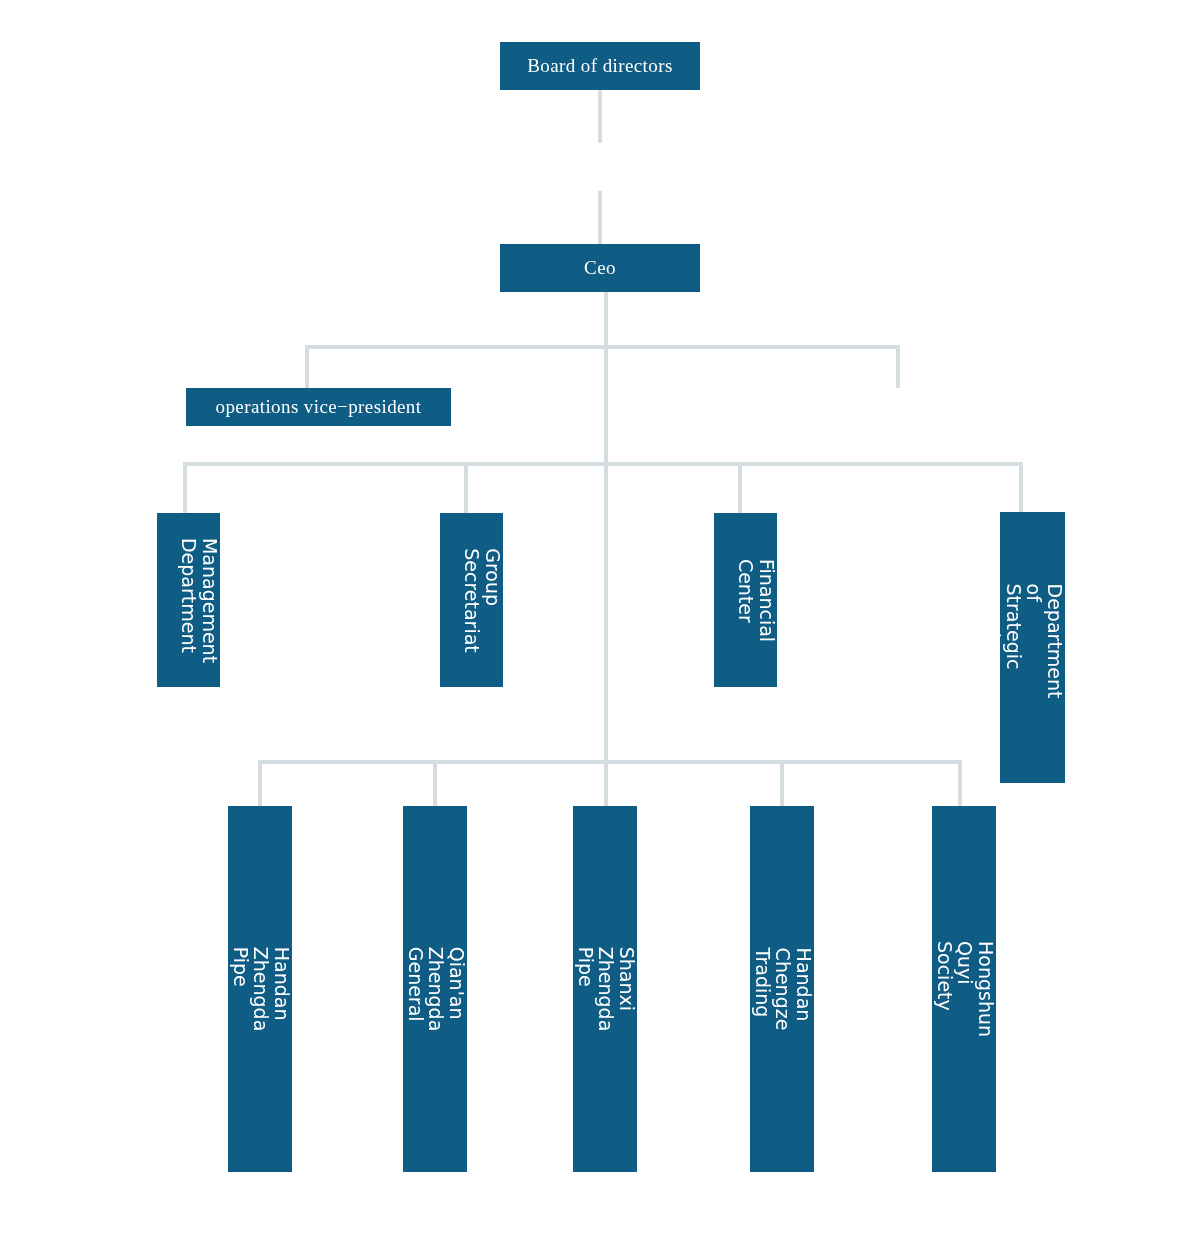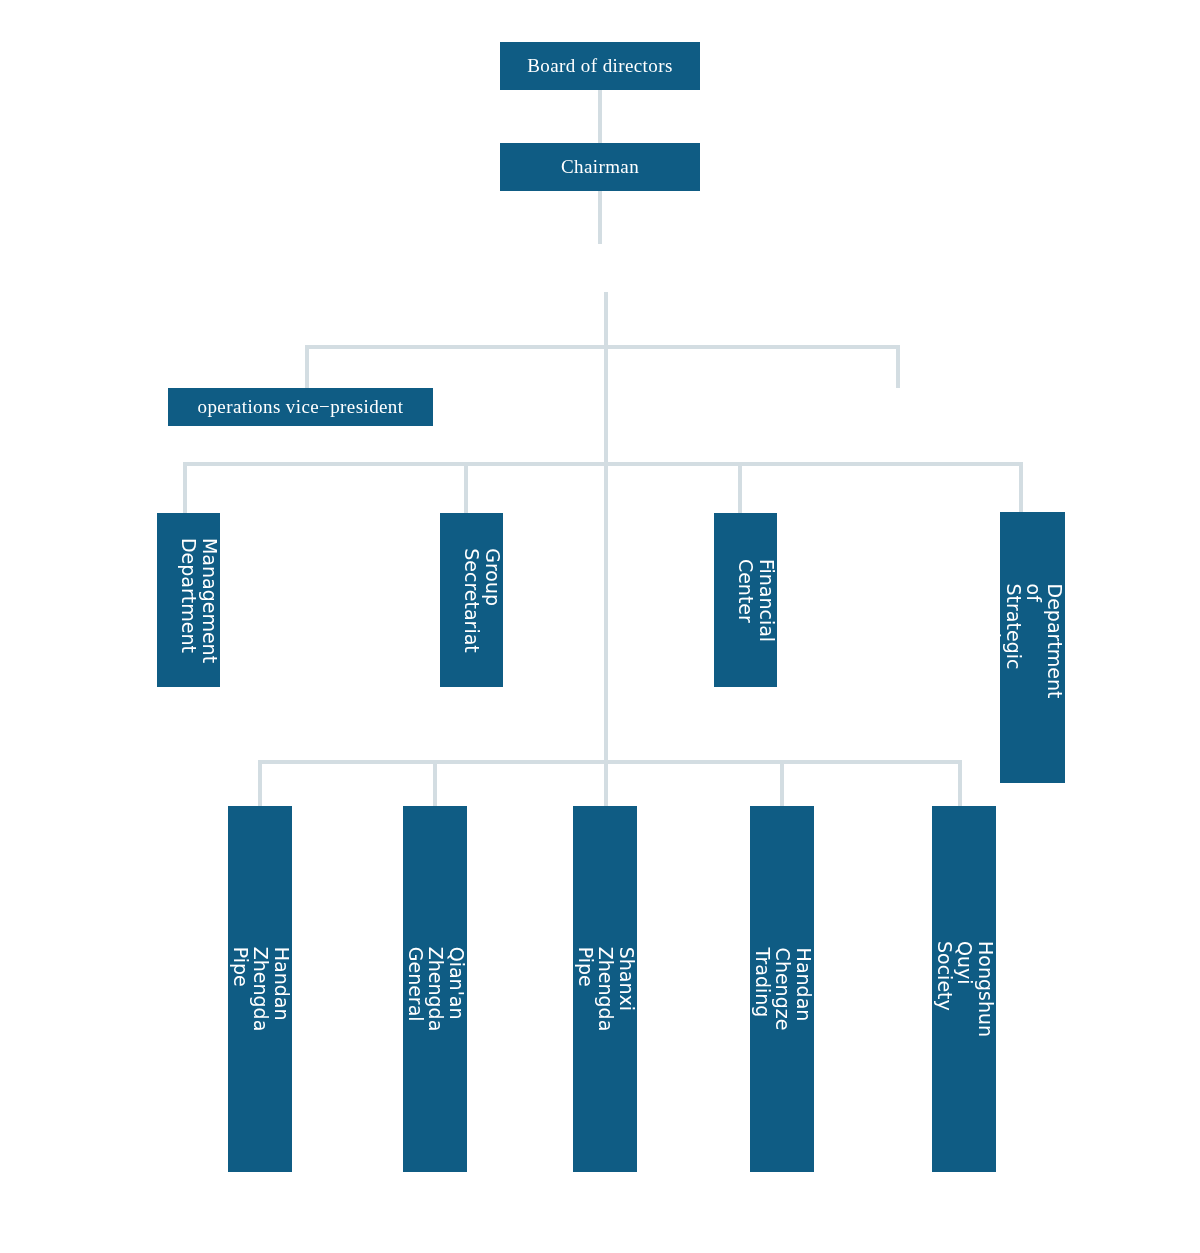--- a/index.html
+++ b/index.html
@@ -90,26 +90,26 @@
   <div class="line line-v" style="left:258px; top:760px; height:46px;"></div>
   <div class="line line-v" style="left:433px; top:760px; height:46px;"></div>
   <div class="line line-v" style="left:604px; top:760px; height:46px;"></div>
   <div class="line line-v" style="left:780px; top:760px; height:46px;"></div>
   <div class="line line-v" style="left:958px; top:760px; height:46px;"></div>
 
   <div class="node node-h node-top" style="left:500px; top:42px; width:200px; height:48px;">
     <span>Board of directors</span>
   </div>
 
-  <div class="node node-h node-top" style="left:500px; top:143px; width:200px; height:48px;">
-    <span>Chairman</span>
+
+  <div class="node node-h node-top" style="left:500px; top:244px; width:200px; height:48px;">
+    <span>Ceo</span>
   </div>
 
-
-  <div class="node node-h node-vp" style="left:168px; top:388px; width:265px; height:38px;">
+  <div class="node node-h node-vp" style="left:186px; top:388px; width:265px; height:38px;">
     <span>operations vice−president</span>
   </div>
 
 
   <div class="node node-v" style="left:157px; top:513px; width:63px; height:174px;">
     <span class="vtext" style="width:174px; height:63px;">Management
 Department</span>
   </div>
 
   <div class="node node-v" style="left:440px; top:513px; width:63px; height:174px;">

